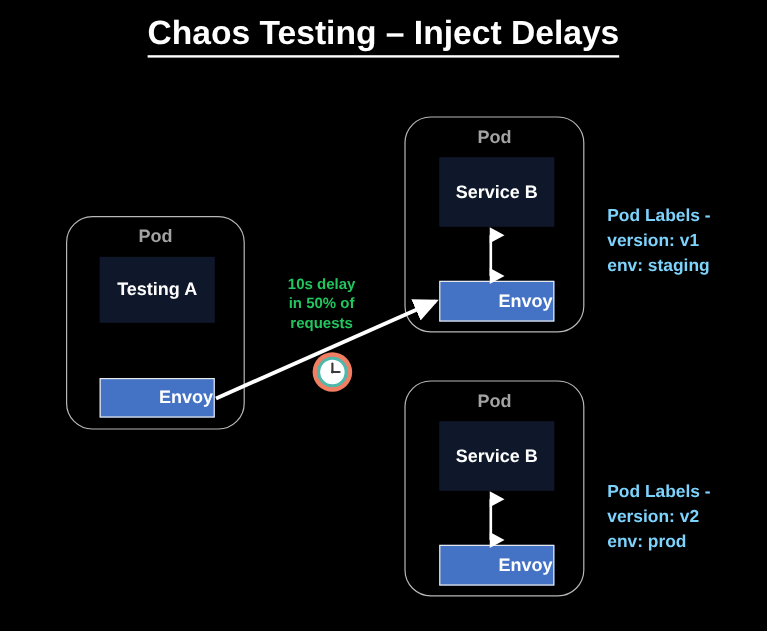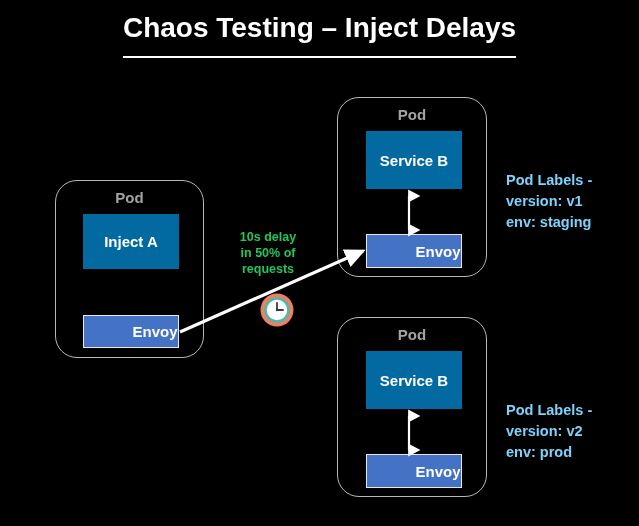--- a/index.html
+++ b/index.html
@@ -30,21 +30,21 @@
     top: 12px;
     width: 639px;
     text-align: center;
     font-size: 28px;
     font-weight: bold;
     color: #ffffff;
     letter-spacing: 0px;
   }
   .title span {
     border-bottom: 2px solid #ffffff;
-    padding-bottom: 13px;
+    padding-bottom: 3px;
   }
 
   
   .pod {
     position: absolute;
     border: 1.5px solid #b8b8b8;
     border-radius: 22px;
     background: #000000;
     box-sizing: border-box;
   }
@@ -54,21 +54,21 @@
     width: 100%;
     text-align: center;
     font-size: 15px;
     font-weight: bold;
     color: #a3a3a3;
   }
 
   
   .svc-box {
     position: absolute;
-    background: #0369a1;
+    background: #0f172a;
     display: flex;
     align-items: center;
     justify-content: center;
     font-size: 15px;
     font-weight: bold;
     color: #ffffff;
     box-sizing: border-box;
   }
   .envoy-box {
     position: absolute;
@@ -117,21 +117,21 @@
 <body>
 
 <div id="canvas">
 
   <div class="title">
     <span>Chaos Testing – Inject Delays</span>
   </div>
 
   <div class="pod" style="left:55px; top:180px; width:149px; height:178px;">
     <div class="pod-label" style="top:8px;">Pod</div>
-    <div class="svc-box" style="left:27px; top:33px; width:96px; height:55px;">Inject A</div>
+    <div class="svc-box" style="left:27px; top:33px; width:96px; height:55px;">Testing A</div>
     <div class="envoy-box" style="left:27px; top:134px; width:96px; height:33px;">Envoy</div>
   </div>
 
   <div class="pod" style="left:337px; top:97px; width:150px; height:180px;">
     <div class="pod-label" style="top:8px;">Pod</div>
     <div class="svc-box" style="left:28px; top:33px; width:96px; height:58px;">Service B</div>
     <div class="envoy-box" style="left:28px; top:136px; width:96px; height:34px;">Envoy</div>
   </div>
 
   <div class="pod" style="left:337px; top:317px; width:150px; height:180px;">

